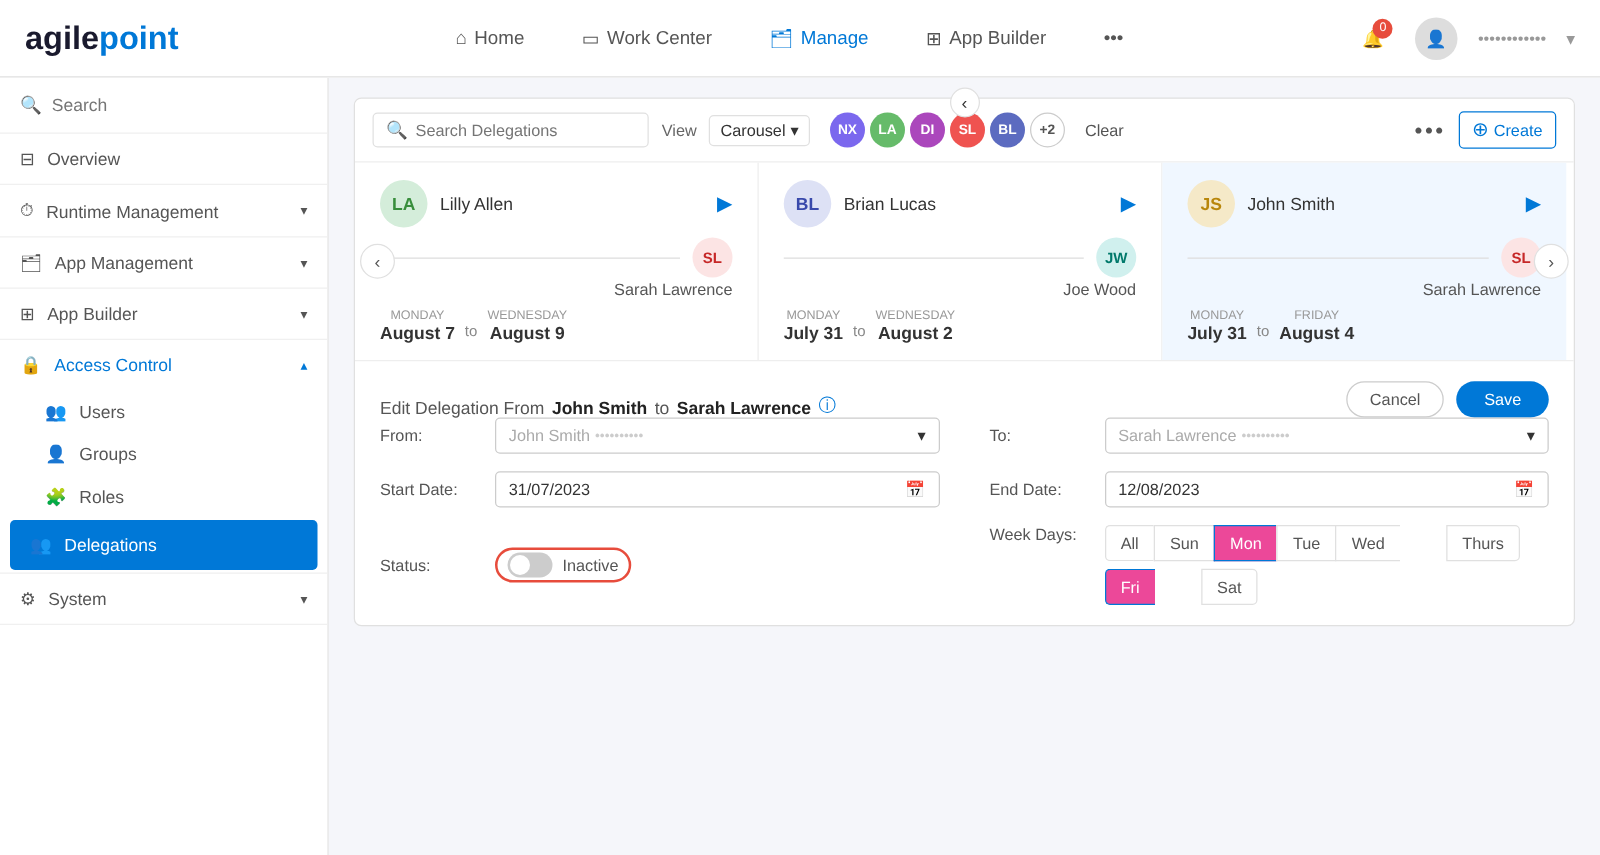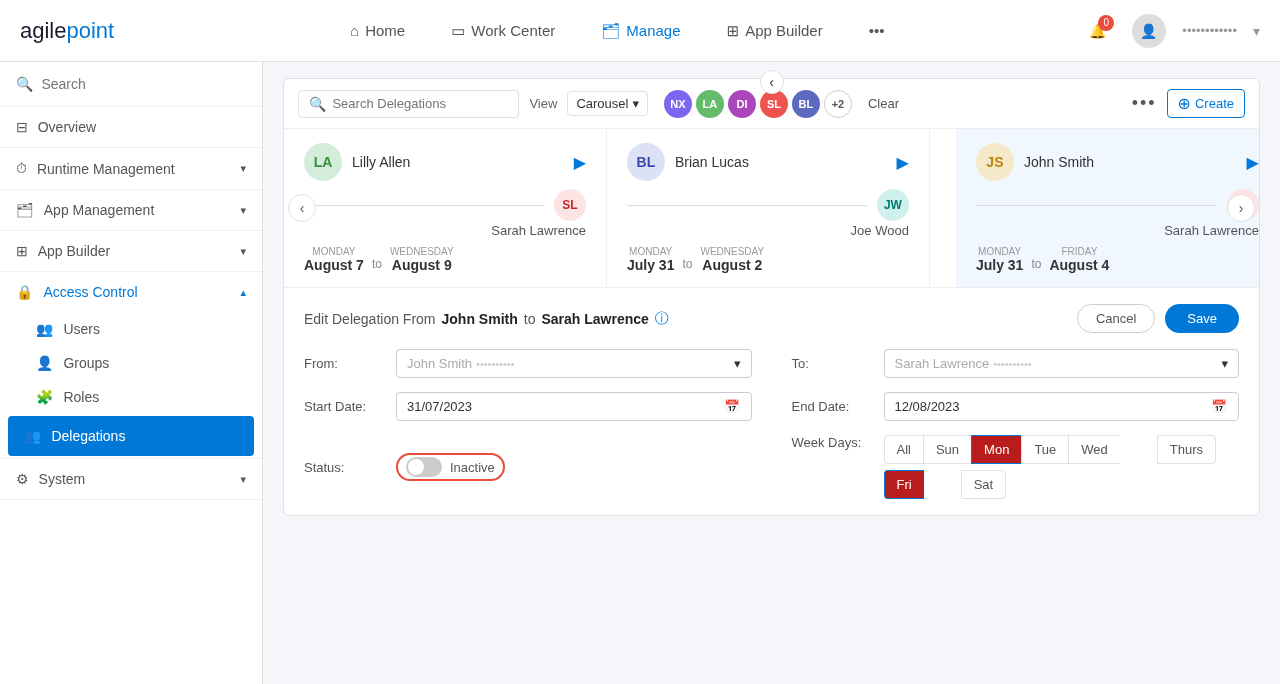--- a/index.html
+++ b/index.html
@@ -5,21 +5,21 @@
     * { box-sizing: border-box; margin: 0; padding: 0; }
     body { font-family: 'Segoe UI', Arial, sans-serif; font-size: 14px; color: #333; background: #f5f6fa; height: 684px; overflow: hidden; }
 
     
     .top-nav {
       display: flex; align-items: center; height: 62px;
       background: #fff; border-bottom: 1px solid #e0e0e0;
       padding: 0 20px; position: fixed; top: 0; left: 0; right: 0; z-index: 100;
     }
     .logo { display: flex; align-items: center; margin-right: 40px; }
-    .logo-text { font-size: 22px; font-weight: 400; color: #1a1a2e; }
+    .logo-text { font-size: 26px; font-weight: 700; color: #1a1a2e; }
     .logo-text span { color: #0078d7; }
     .nav-items { display: flex; align-items: center; gap: 30px; flex: 1; justify-content: center; }
     .nav-item { display: flex; align-items: center; gap: 6px; cursor: pointer; color: #555; font-size: 15px; padding: 4px 8px; }
     .nav-item.active { color: #0078d7; }
     .nav-right { display: flex; align-items: center; gap: 16px; }
     .nav-icon-btn { position: relative; cursor: pointer; width: 36px; height: 36px; display: flex; align-items: center; justify-content: center; }
     .badge { position: absolute; top: 2px; right: 2px; background: #e74c3c; color: #fff; border-radius: 50%; width: 16px; height: 16px; font-size: 10px; display: flex; align-items: center; justify-content: center; }
     .avatar { width: 34px; height: 34px; background: #ddd; border-radius: 50%; display: flex; align-items: center; justify-content: center; }
     .avatar-name { color: #999; font-size: 13px; }
 
@@ -75,45 +75,45 @@
     .to-name { font-size: 13px; color: #555; margin-top: 2px; }
     .play-btn { color: #0078d7; font-size: 16px; cursor: pointer; }
     .date-range { margin-top: 8px; display: flex; align-items: center; gap: 8px; color: #666; font-size: 12px; }
     .date-range .day-label { font-size: 10px; text-transform: uppercase; color: #999; }
     .date-range .date-val { font-size: 14px; font-weight: 600; color: #333; }
     .date-block { text-align: center; }
     .to-word { color: #888; font-size: 12px; align-self: flex-end; padding-bottom: 2px; }
 
     
     .edit-section { padding: 16px 20px; border-top: 1px solid #eee; }
-    .edit-header { display: flex; align-items: center; gap: 6px; margin-bottom: 16px; }
+    .edit-header { display: flex; align-items: flex-end; gap: 6px; margin-bottom: 0; }
     .edit-header-text { font-size: 14px; color: #555; }
     .edit-header-name { font-weight: 700; color: #222; }
     .edit-actions { margin-left: auto; display: flex; gap: 10px; }
     .btn-cancel { border: 1px solid #ccc; background: #fff; padding: 6px 18px; border-radius: 20px; cursor: pointer; font-size: 13px; color: #555; }
     .btn-save { background: #0078d7; color: #fff; padding: 6px 22px; border-radius: 20px; cursor: pointer; font-size: 13px; border: none; }
 
     .form-grid { display: grid; grid-template-columns: 1fr 1fr; gap: 14px 40px; }
     .form-group { display: flex; align-items: center; gap: 12px; }
     .form-label { min-width: 80px; font-size: 13px; color: #555; font-weight: 500; }
     .form-control { flex: 1; border: 1px solid #ccc; border-radius: 4px; padding: 6px 10px; font-size: 13px; display: flex; align-items: center; justify-content: space-between; background: #fff; }
     .toggle-wrap { display: flex; align-items: center; gap: 8px; border: 2px solid #e74c3c; border-radius: 20px; padding: 2px 8px; }
     .toggle { width: 36px; height: 20px; background: #ccc; border-radius: 10px; position: relative; cursor: pointer; }
     .toggle-knob { width: 16px; height: 16px; background: #fff; border-radius: 50%; position: absolute; top: 2px; left: 2px; }
     .inactive-text { font-size: 13px; color: #555; }
     .day-btn { border: 1px solid #e0e0e0; background: #fff; padding: 6px 12px; font-size: 13px; cursor: pointer; color: #555; }
     .day-btn:first-child { border-radius: 4px 0 0 4px; }
     .day-btn:last-child { border-radius: 0 4px 4px 0; }
-    .day-btn.active { background: #b91c1c; color: #fff; border-color: #0078d7; }
+    .day-btn.active { background: #ec4899; color: #fff; border-color: #0078d7; }
     .week-days-row { display: flex; flex-direction: column; gap: 6px; }
     .week-row { display: flex; gap: 0; }
     .week-row .day-btn { border-right: none; }
     .week-row .day-btn:last-child { border-right: 1px solid #e0e0e0; margin-left: 37px; }
 
-    .highlighted-card { background: #f0f7ff; margin-left: 26px; }
+    .highlighted-card { background: #f0f7ff; }
   </style>
 </head>
 <body>
 
 <nav class="top-nav">
   <div class="logo">
     <span class="logo-text">
       agile<span>point</span>
     </span>
   </div>

